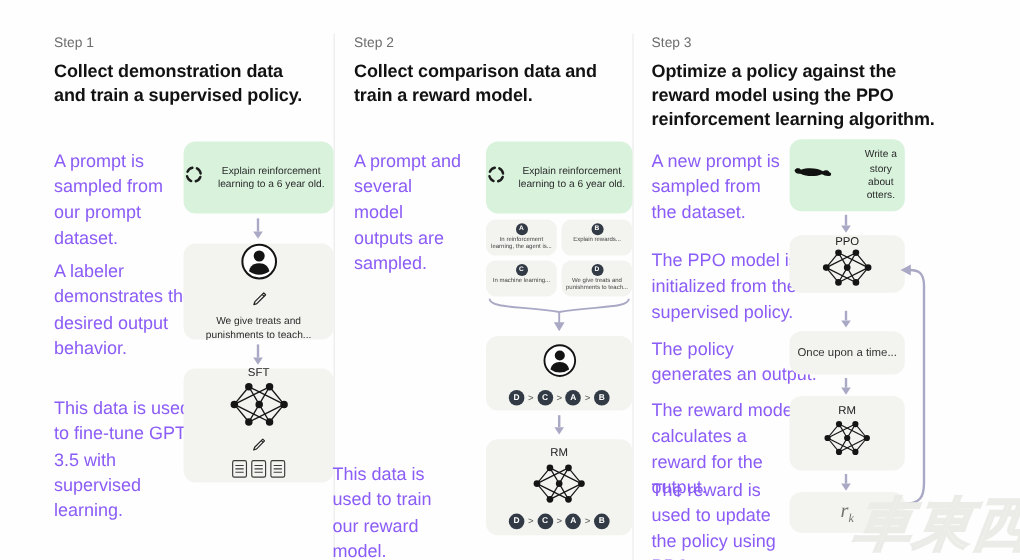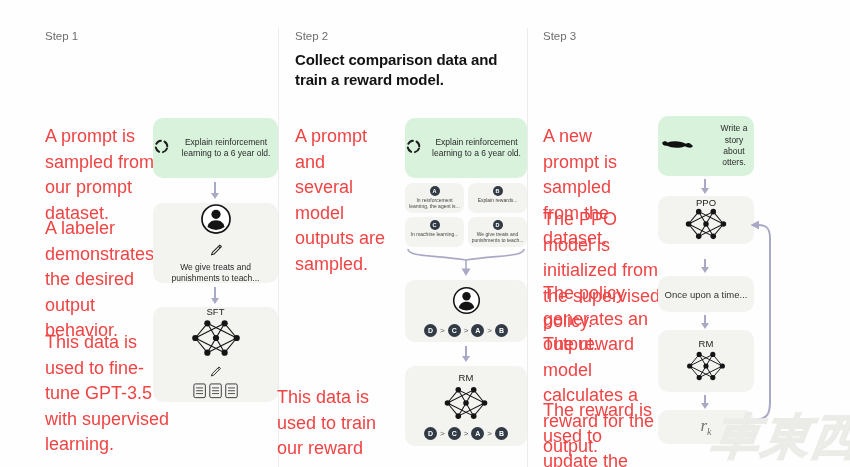--- a/index.html
+++ b/index.html
@@ -1,21 +1,21 @@
 <!DOCTYPE html>
 <html><head>
 <meta charset="utf-8">
 <style>
   html,body{margin:0;padding:0;background:#fff;}
   .canvas{position:relative;width:850px;height:467px;background:#fefefe;overflow:hidden;
           font-family:"Liberation Sans",sans-serif;}
   .divider{position:absolute;top:28px;bottom:0;width:1px;background:#ececec;}
   .step-label{position:absolute;font-size:11.5px;color:#6d6d6d;}
   .heading{position:absolute;font-size:15px;font-weight:bold;color:#121212;line-height:1.33;letter-spacing:-0.1px;}
-  .caption{position:absolute;font-size:18px;color:#ef4444;line-height:1.42;}
+  .caption{position:absolute;font-size:15px;color:#8b5cf6;line-height:1.42;}
   .gbox{position:absolute;background:#d8f2dc;border-radius:10px;display:flex;
         align-items:center;justify-content:center;gap:4px;text-align:center;}
   .fbox{position:absolute;background:#f3f3f0;border-radius:10px;display:flex;flex-direction:column;
         align-items:center;justify-content:center;text-align:center;}
   .btext{font-size:8.5px;color:#2a2a2a;line-height:1.35;width:104px;}
   .mlabel{font-size:9.5px;color:#222;}
   .arrow{position:absolute;width:2px;background:#a9a9c6;}
   .arrow:after{content:"";position:absolute;top:100%;left:50%;transform:translateX(-50%);
                border:4px solid transparent;border-top:6px solid #a9a9c6;}
   .minigrid{position:absolute;display:grid;grid-template-columns:1fr 1fr;gap:4px;}
@@ -37,20 +37,21 @@
 </style>
 </head>
 <body>
 
 <div class="canvas">
 
   <div class="divider" style="left:278px"></div>
   <div class="divider" style="left:527px"></div>
 
   <div class="step-label" style="left:45px;top:30px">Step 1</div>
+  <div class="heading" style="left:45px;top:50px;width:220px">Collect demonstration data and train a supervised policy.</div>
 
   <div class="caption" style="left:45px;top:124px;width:112px">A prompt is sampled from our prompt dataset.</div>
   <div class="gbox" style="left:153px;top:118px;width:125px;height:60px">
     <span>
       <svg width="17" height="17" viewBox="0 0 22 22">
           <circle cx="11" cy="11" r="7.5" fill="none" stroke="#1d1d1d" stroke-width="2.6" stroke-dasharray="7 5" stroke-linecap="round" transform="rotate(20 11 11)"></circle>
         </svg>
     </span>
     <div class="btext">Explain reinforcement learning to a 6 year old.</div>
   </div>
@@ -231,20 +232,21 @@
       <span class="psep">&gt;</span>
       <span class="pill">C</span>
       <span class="psep">&gt;</span>
       <span class="pill">A</span>
       <span class="psep">&gt;</span>
       <span class="pill">B</span>
     </div>
   </div>
 
   <div class="step-label" style="left:543px;top:30px">Step 3</div>
+  <div class="heading" style="left:543px;top:50px;width:252px">Optimize a policy against the reward model using the PPO reinforcement learning algorithm.</div>
 
   <div class="caption" style="left:543px;top:124px;width:108px">A new prompt is sampled from the dataset.</div>
   <div class="gbox" style="left:658px;top:116px;width:96px;height:60px;gap:20px">
     <span>
       <svg width="36" height="15" viewBox="0 0 44 18">
         <path d="M5 7 C7 4.5 10 4.5 11.5 6.5 C19 4 29 5 34 8 C36.5 6.5 39.5 7 40.5 9 C42.5 9.5 43 11.5 41.5 12.5 C38 13.5 35 12 33 11 C26 14 16 13 11 10.5 C8 11 5.5 10 5 7 Z" fill="#111"></path>
         <circle cx="7.5" cy="6.2" r="1" fill="#111"></circle>
       </svg>
     </span>
     <div class="btext" style="width:80px">Write a story about otters.</div>

